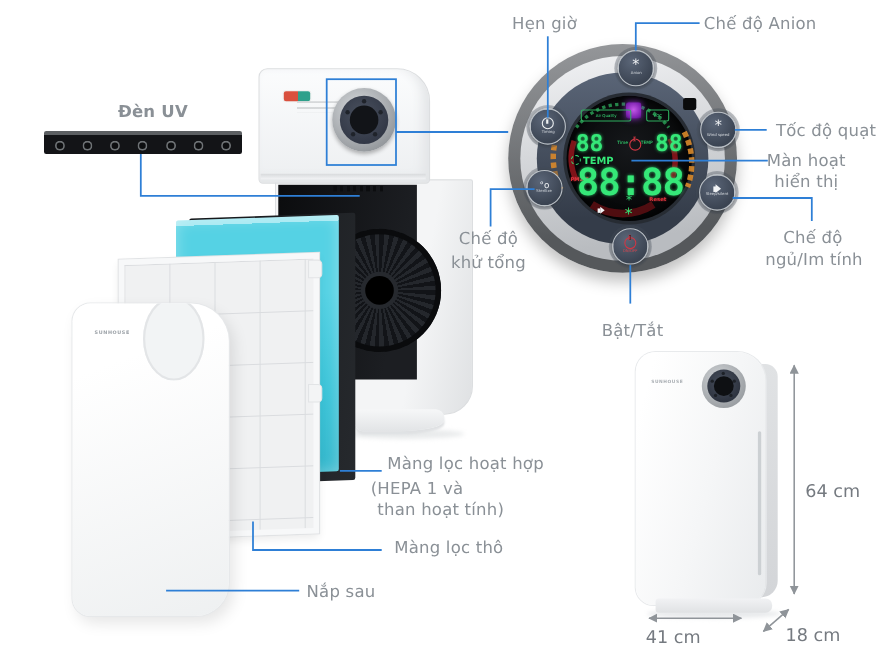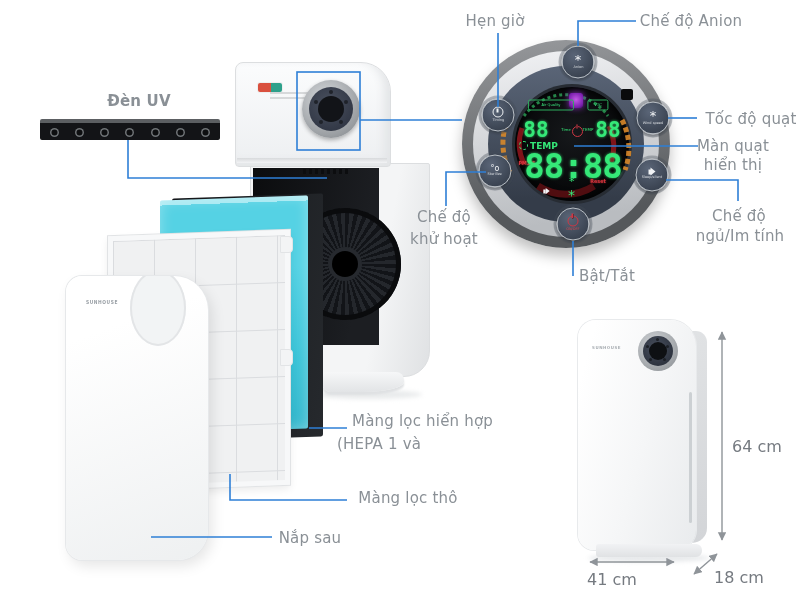--- a/index.html
+++ b/index.html
@@ -257,28 +257,29 @@
       <line x1="722" y1="332" x2="722" y2="540" marker-start="url(#ah)" marker-end="url(#ah)"></line>
       <line x1="590" y1="562" x2="674" y2="562" marker-start="url(#ah)" marker-end="url(#ah)"></line>
       <line x1="694" y1="574" x2="717" y2="554" marker-start="url(#ah)" marker-end="url(#ah)"></line>
     </g>
   </svg>
 
   <div class="lbl" style="left:139px;top:101px;font-weight:bold;">Đèn UV</div>
   <div class="lbl" style="left:495px;top:21px;">Hẹn giờ</div>
   <div class="lbl" style="left:691px;top:21px;">Chế độ Anion</div>
   <div class="lbl" style="left:711px;top:119px;margin-left:40px;">Tốc độ quạt</div>
-  <div class="lbl" style="left:733px;top:146px;">Màn quạt</div>
+  <div class="lbl" style="left:733px;top:146px;">Màn hoạt</div>
   <div class="lbl" style="left:733px;top:165px;text-align:center;">hiển thị</div>
   <div class="lbl" style="left:444px;top:217px;">Chế độ</div>
-  <div class="lbl" style="left:444px;top:239px;">khử hoạt</div>
+  <div class="lbl" style="left:444px;top:239px;">khử tổng</div>
   <div class="lbl" style="left:739px;top:216px;">Chế độ</div>
   <div class="lbl" style="left:740px;top:236px;">ngủ/Im tính</div>
-  <div class="lbl" style="left:575px;top:276px;margin-left:32px;">Bật/Tắt</div>
-  <div class="lbl left" style="left:352px;top:421px;">Màng lọc hiển hợp</div>
+  <div class="lbl" style="left:575px;top:300px;">Bật/Tắt</div>
+  <div class="lbl left" style="left:352px;top:421px;">Màng lọc hoạt hợp</div>
   <div class="lbl left" style="left:337px;top:444px;">(HEPA 1 và</div>
+  <div class="lbl left" style="left:343px;top:463px;">than hoạt tính)</div>
   <div class="lbl" style="left:408px;top:498px;">Màng lọc thô</div>
   <div class="lbl" style="left:310px;top:538px;">Nắp sau</div>
   <div class="dim" style="left:757px;top:446px;">64 cm</div>
   <div class="dim" style="left:612px;top:579px;">41 cm</div>
   <div class="dim" style="left:739px;top:577px;">18 cm</div>
 
 </div>
 
 </body></html>

